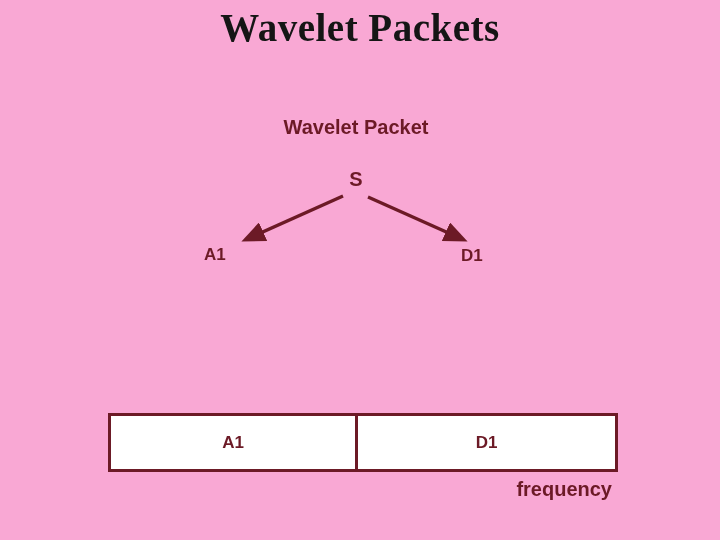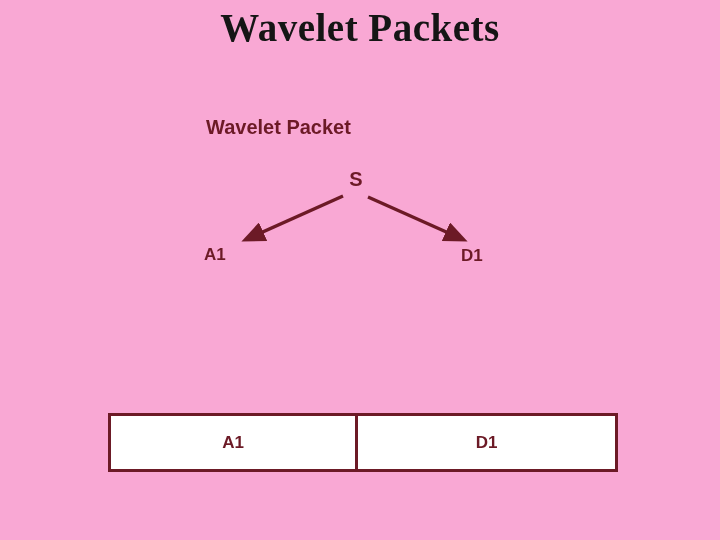--- a/index.html
+++ b/index.html
@@ -28,21 +28,21 @@
     font-size: 39px;
     line-height: 44px;
     color: var(--title-color);
     letter-spacing: 0.5px;
   }
   .tree-heading {
     position: absolute;
     top: 116px;
     left: 206px;
     width: 300px;
-    text-align: left;
+    text-align: center;
     color: var(--accent);
     font-weight: bold;
     font-size: 20px;
     line-height: 23px;
   }
   .node {
     position: absolute;
     color: var(--accent);
     font-weight: bold;
   }
@@ -128,16 +128,17 @@
   </svg>
 
   <div class="node node-left">A1</div>
   <div class="node node-right">D1</div>
 
   <div class="freq-box">
     <div class="freq-cell freq-cell-left">A1</div>
     <div class="freq-cell freq-cell-right">D1</div>
   </div>
 
+  <div class="axis-label">frequency</div>
 
   <div class="page-number">38</div>
 
 </div>
 
 </body></html>

